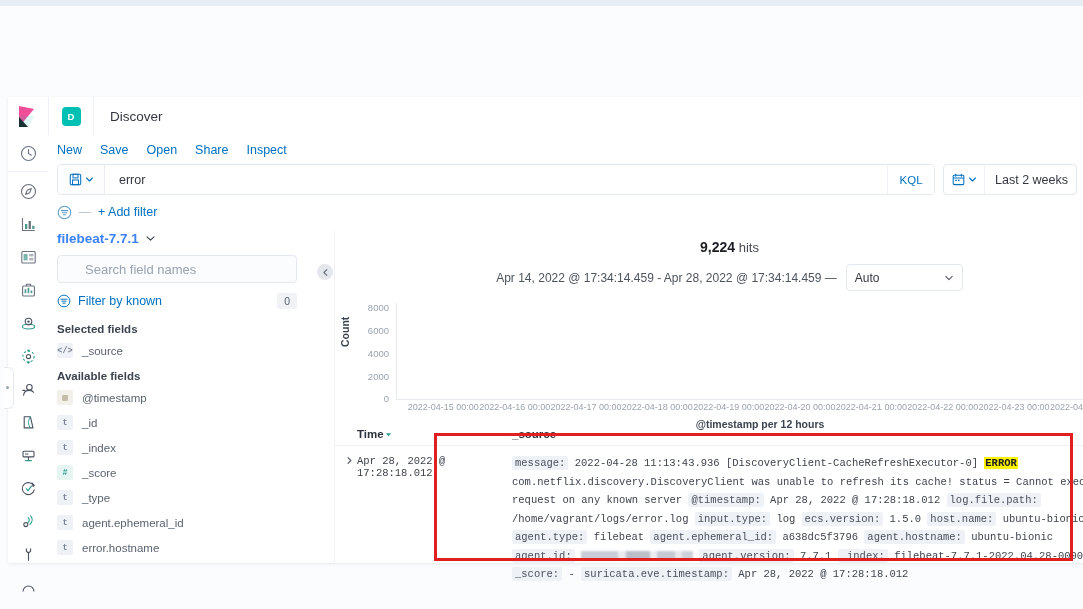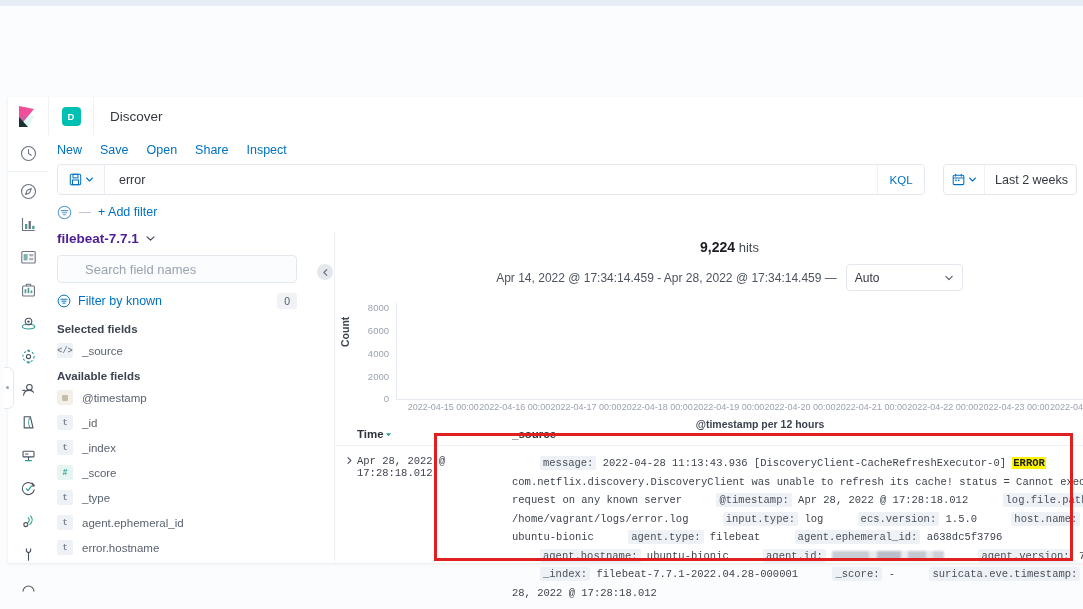--- a/index.html
+++ b/index.html
@@ -179,21 +179,21 @@
   }
   .qb-kql {
     width: 46px;
     display: flex; align-items: center; justify-content: center;
     font-size: 11.5px;
     color: #0071c2;
     background: #ffffff;
     border-left: 1px solid #eef1f5;
   }
   .qb-date {
-    margin-left: 18px;
+    margin-left: 8px;
     display: flex;
     align-items: stretch;
     border: 1px solid #e3e7ee;
     border-radius: 4px;
     background: #ffffff;
     overflow: hidden;
   }
   .qb-cal {
     width: 40px;
     display: flex; align-items: center; justify-content: center;
@@ -232,21 +232,21 @@
     width: 240px;
     height: 332px;
     background: #ffffff;
   }
   .index-pattern {
     display: flex;
     align-items: center;
     gap: 6px;
     font-size: 13.5px;
     font-weight: 700;
-    color: #4c1d95;
+    color: #3b82f6;
     padding-bottom: 9px;
   }
   .fb-search {
     position: relative;
     height: 26px;
     border: 1px solid #e3e7ee;
     border-radius: 4px;
     background: #fbfcfd;
     display: flex;
     align-items: center;
@@ -448,21 +448,20 @@
     line-height: 18.5px;
     color: #3d434d;
     word-break: break-word;
     padding-right: 2px;
   }
   .fkey {
     background: #eef1f6;
     color: #4a515c;
     padding: 1px 3px;
     border-radius: 2px;
-    margin-left: 28px;
   }
   .hl-error {
     background: #fff300;
     color: #1b1d23;
     font-weight: 700;
     padding: 0 1px;
   }
   .redacted {
     display: inline-block;
     vertical-align: middle;

